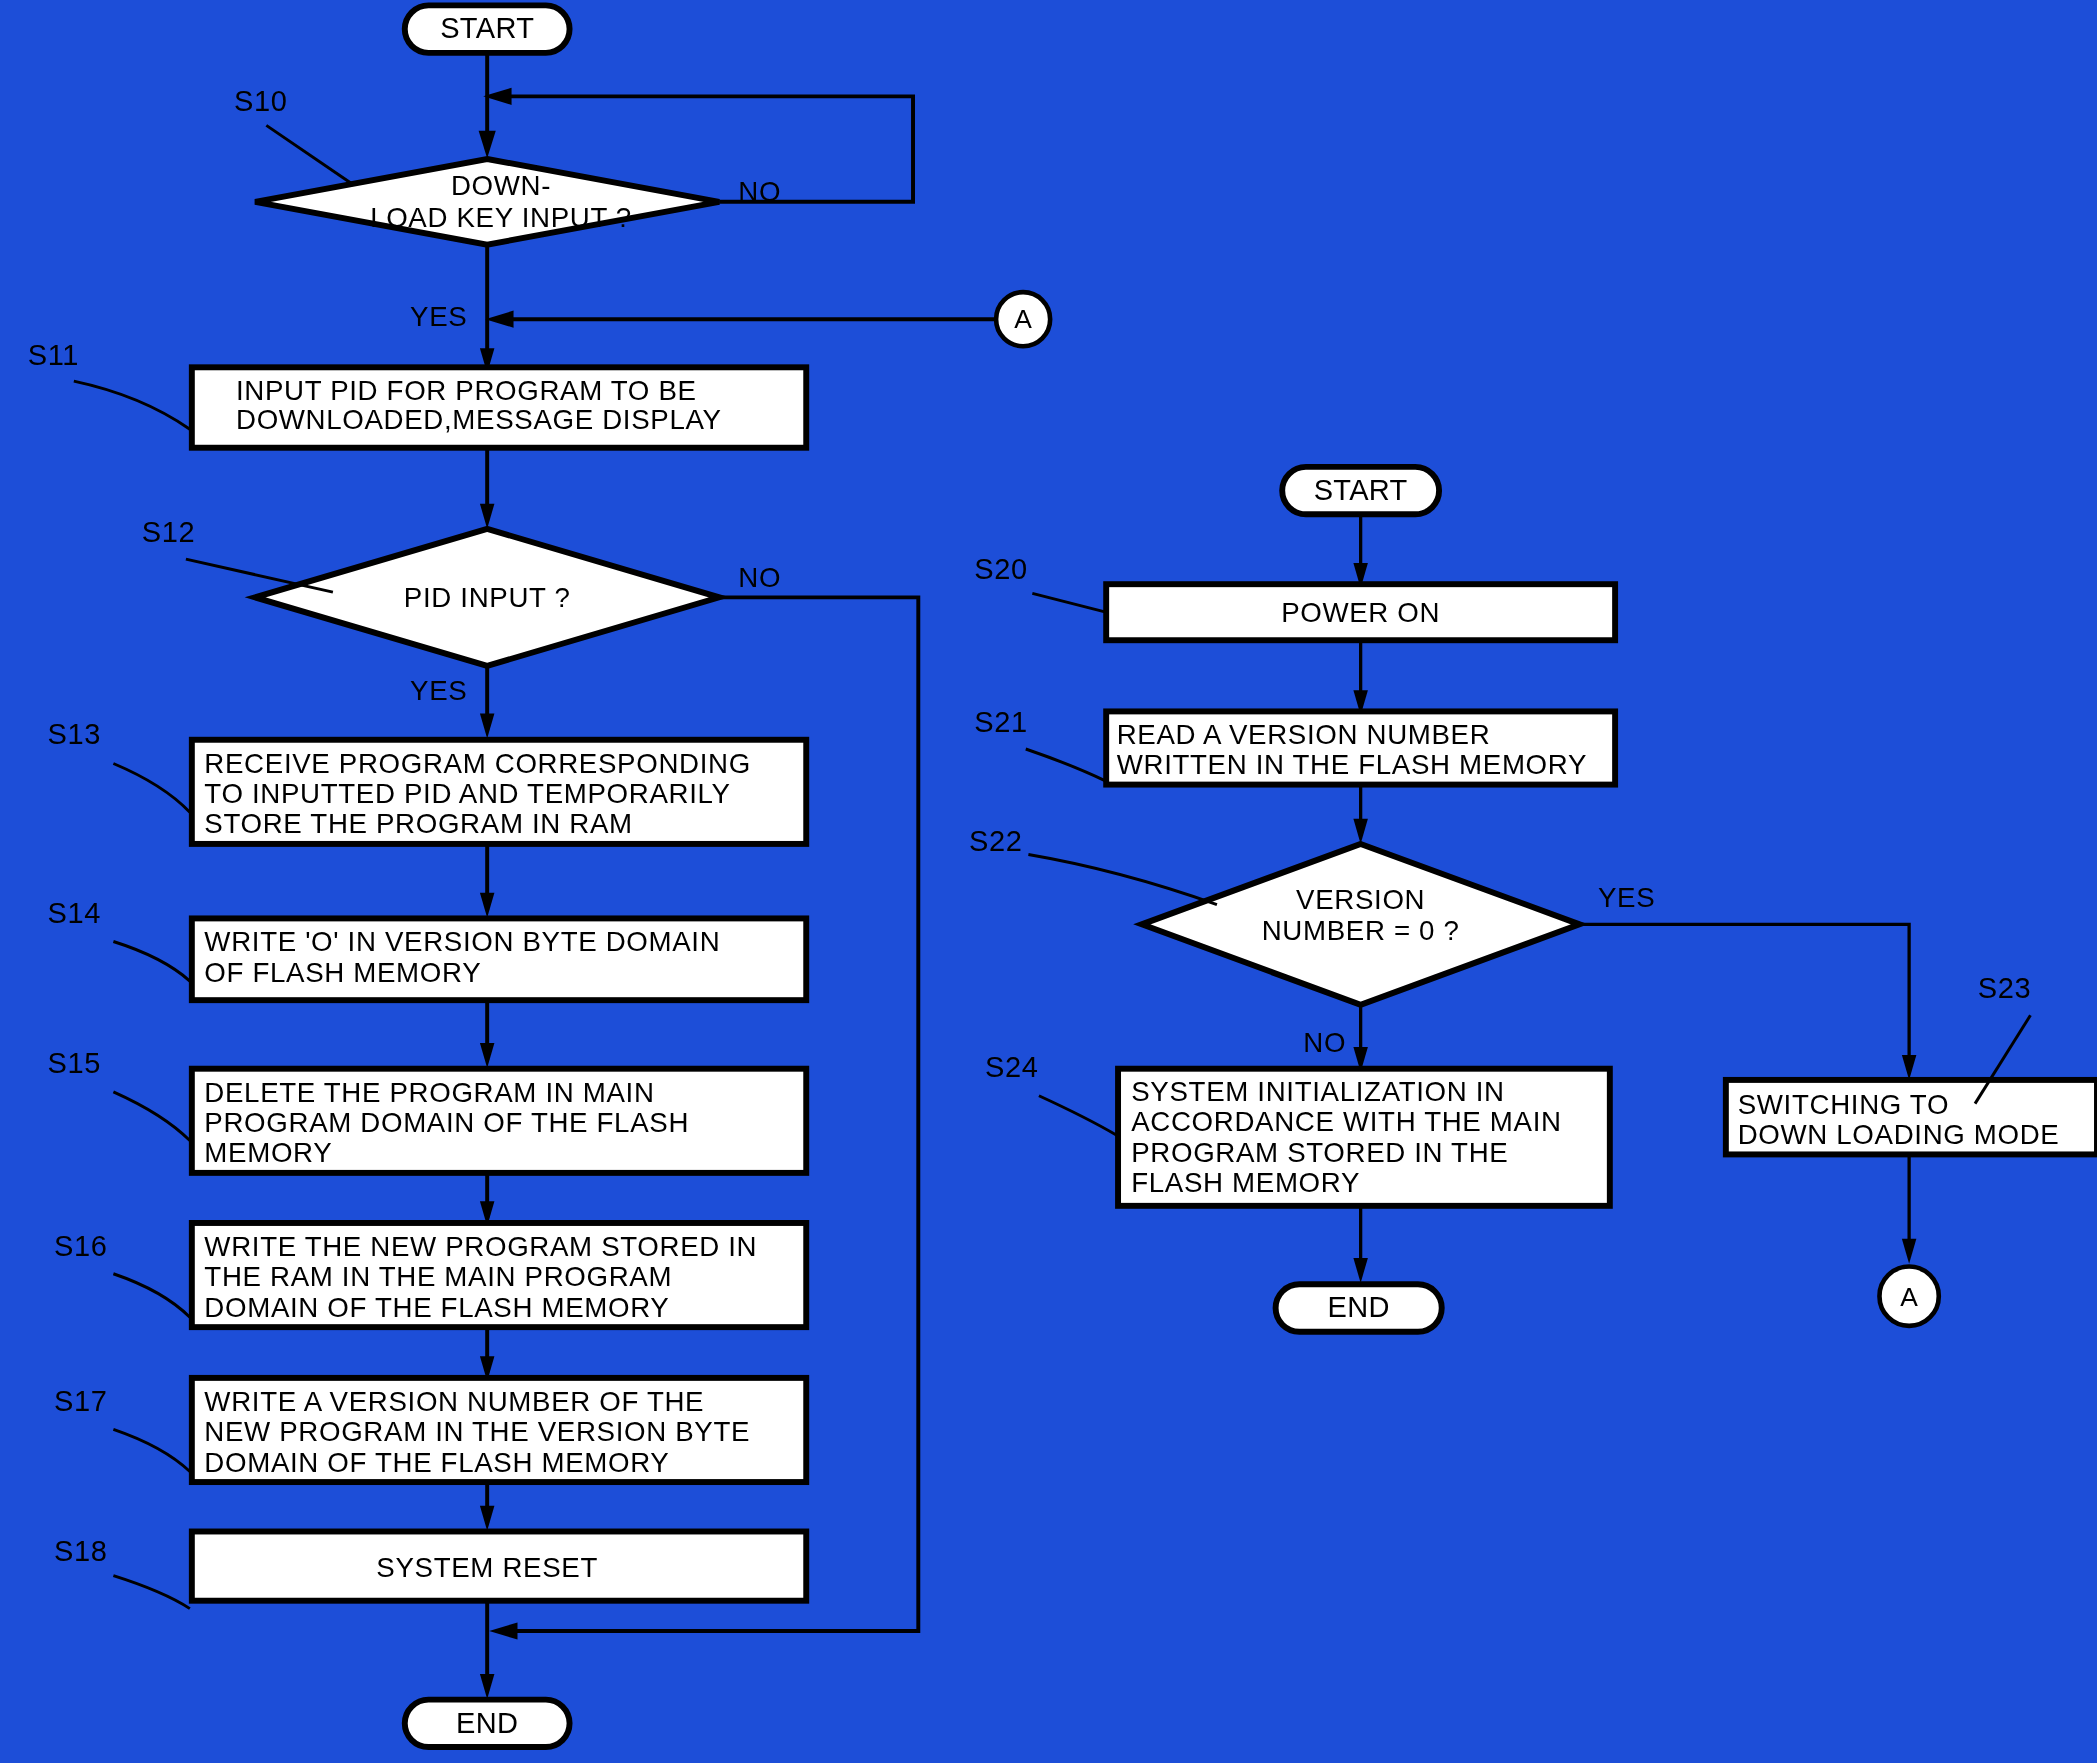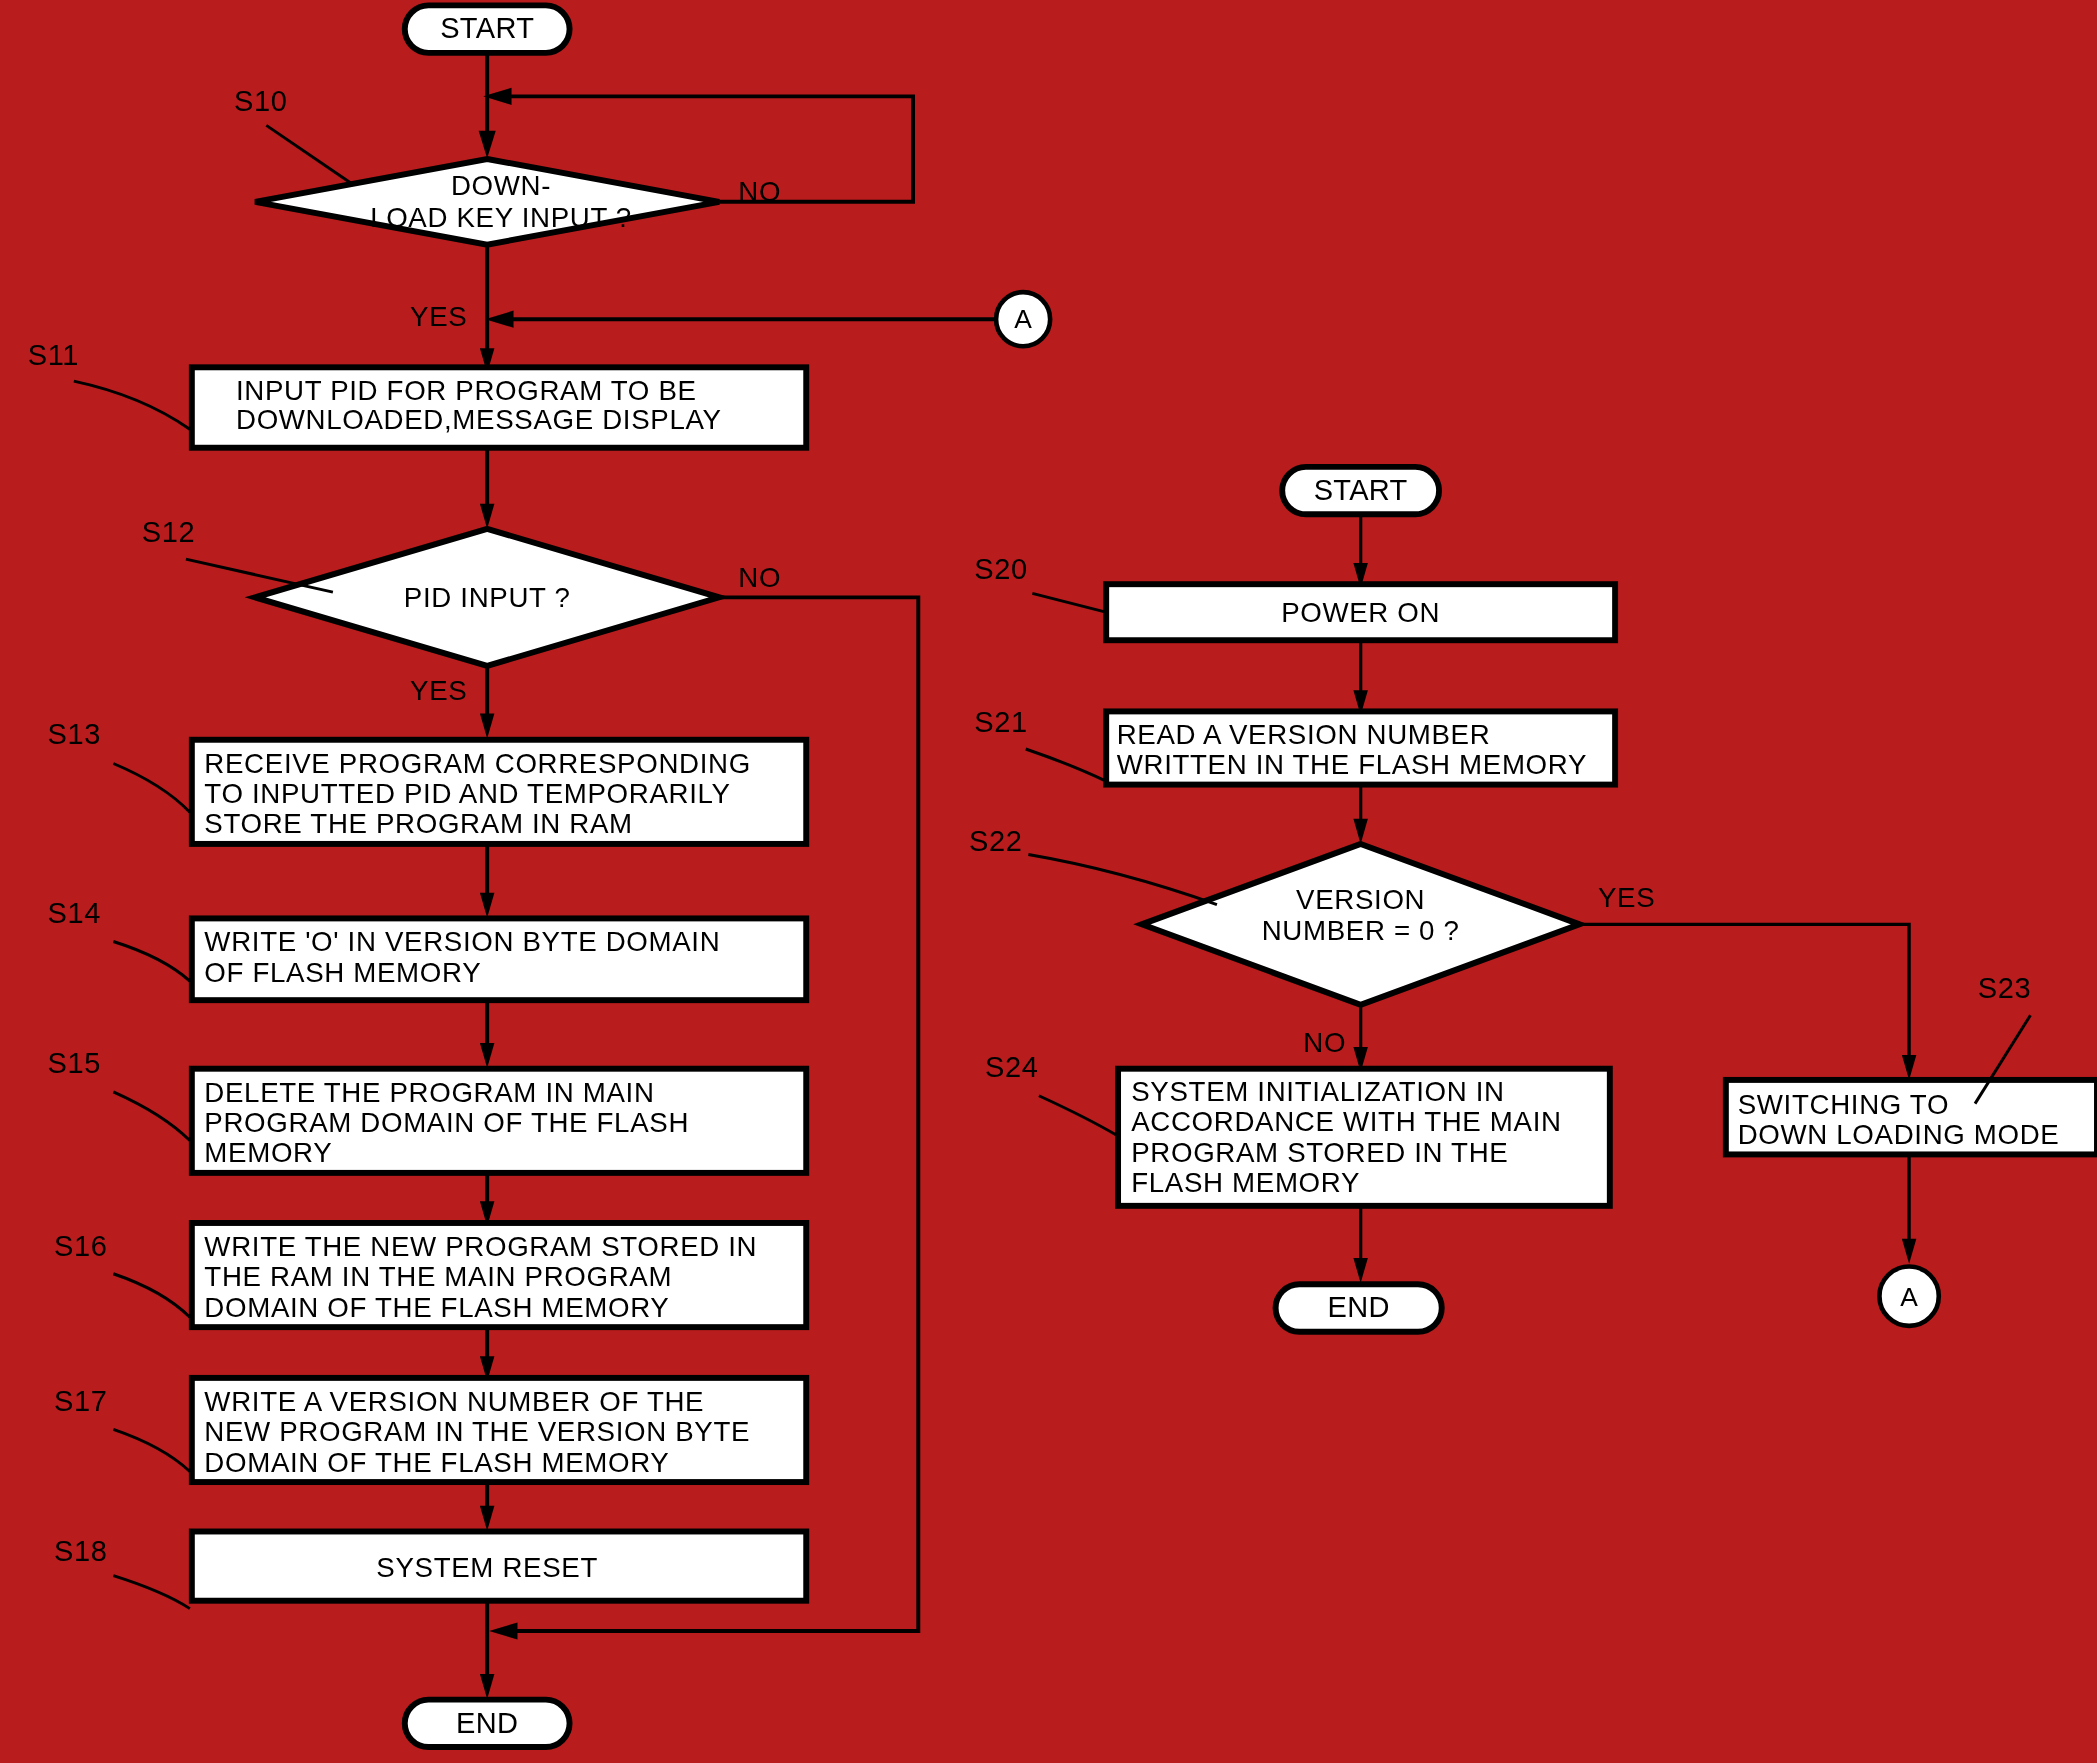--- a/index.html
+++ b/index.html
@@ -5,21 +5,21 @@
 <style>
   html, body {
     margin: 0;
     padding: 0;
     background: #ffffff;
   }
   #root {
     position: relative;
     width: 2097px;
     height: 1763px;
-    background: #b91c1c;
+    background: #1d4ed8;
     font-family: "Liberation Sans", sans-serif;
     overflow: hidden;
   }
   svg.canvas {
     position: absolute;
     left: 0;
     top: 0;
     width: 2097px;
     height: 1763px;
   }

